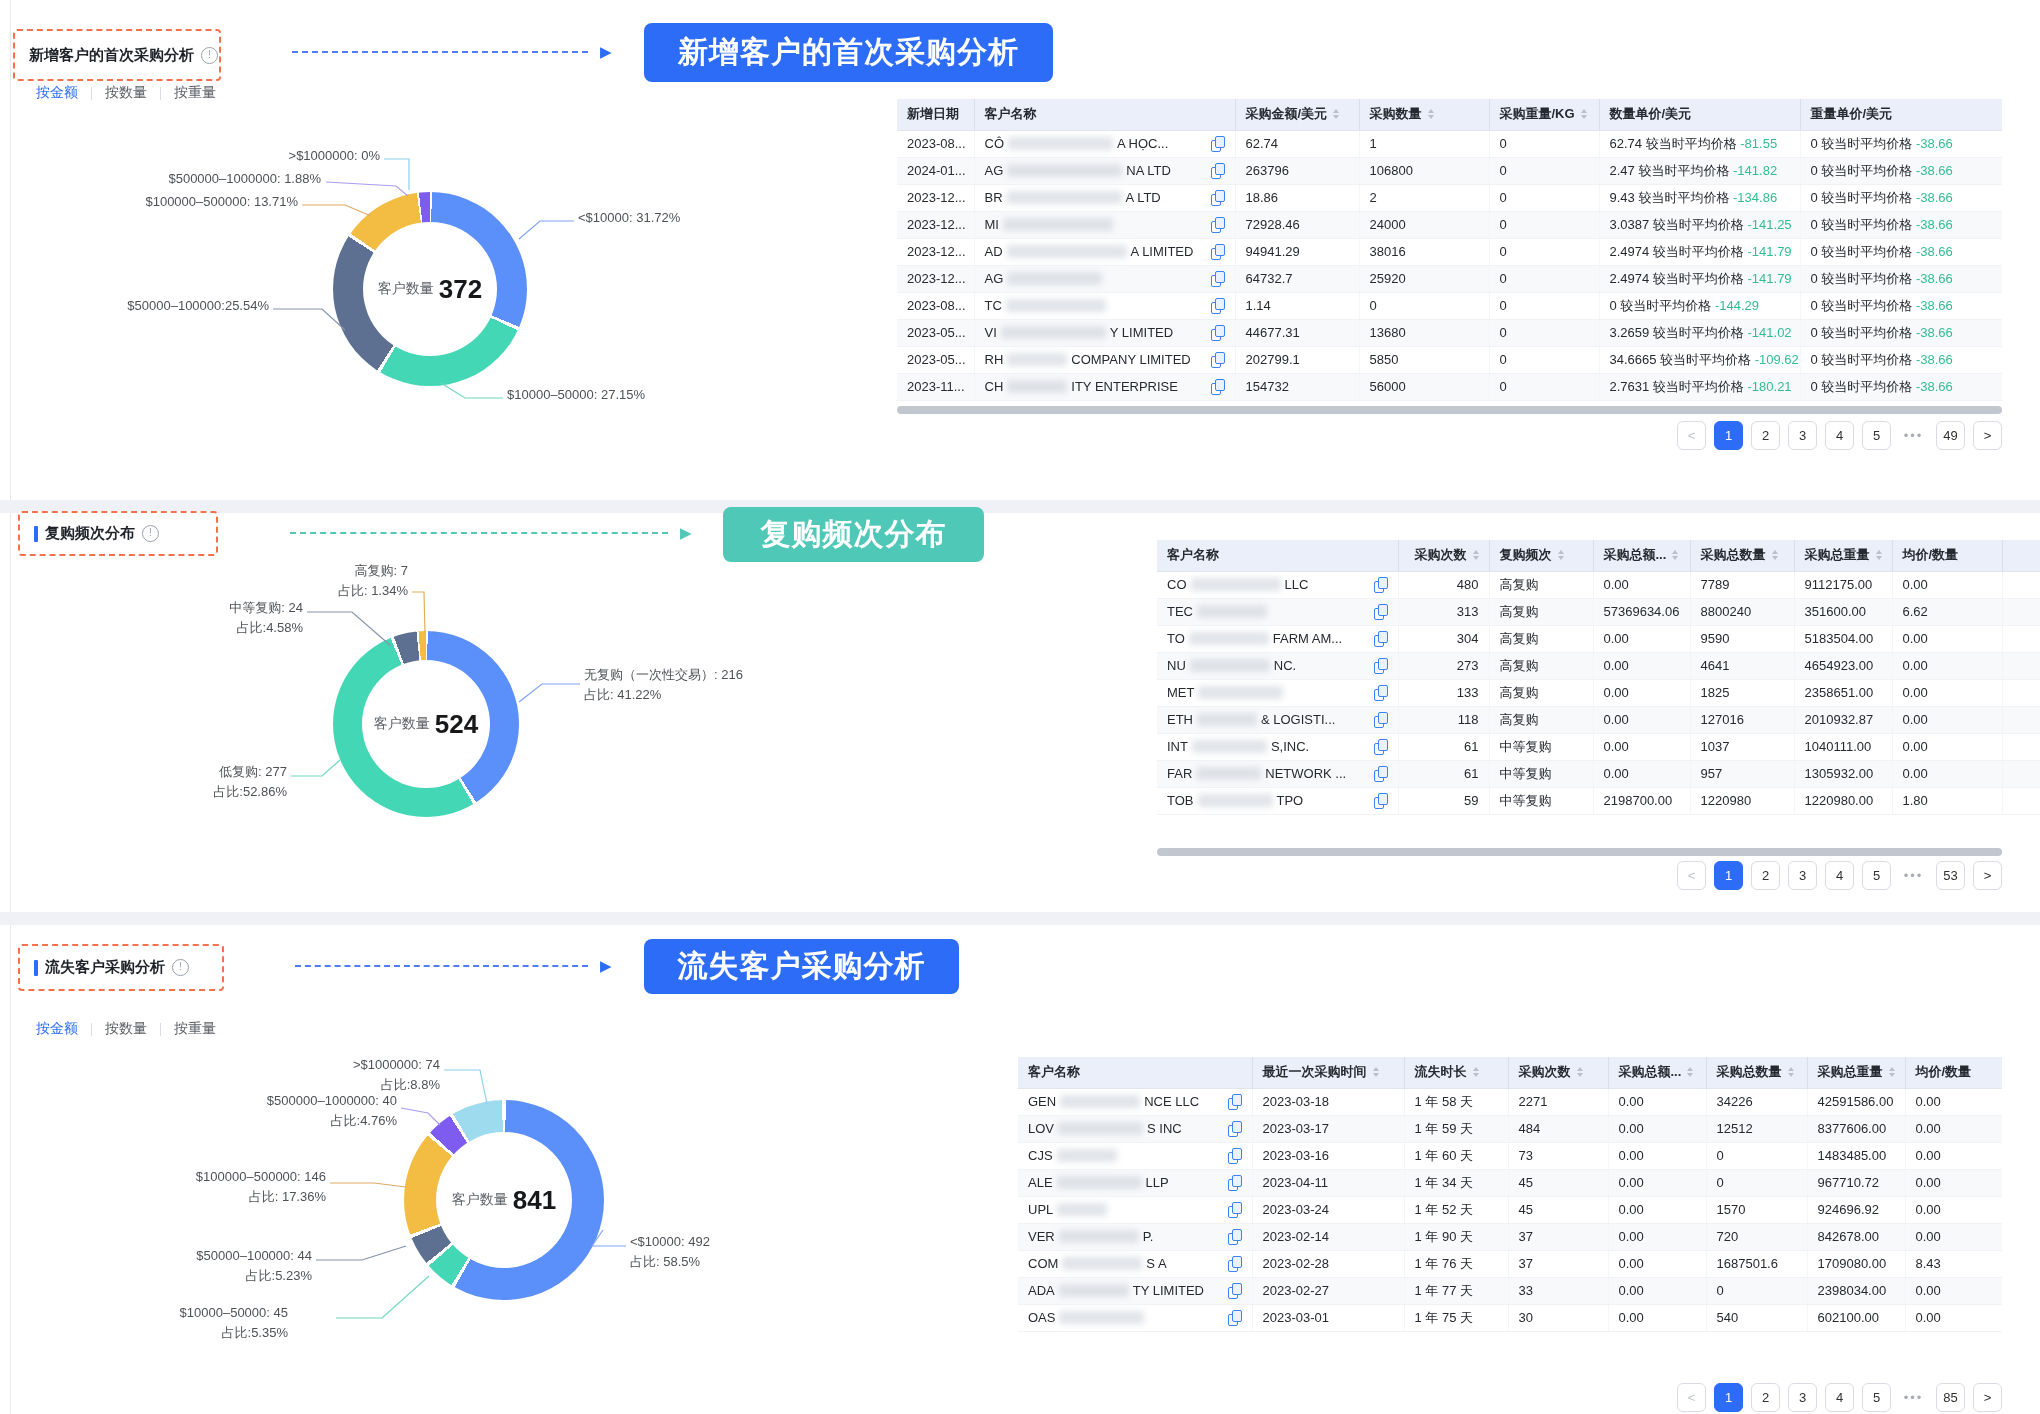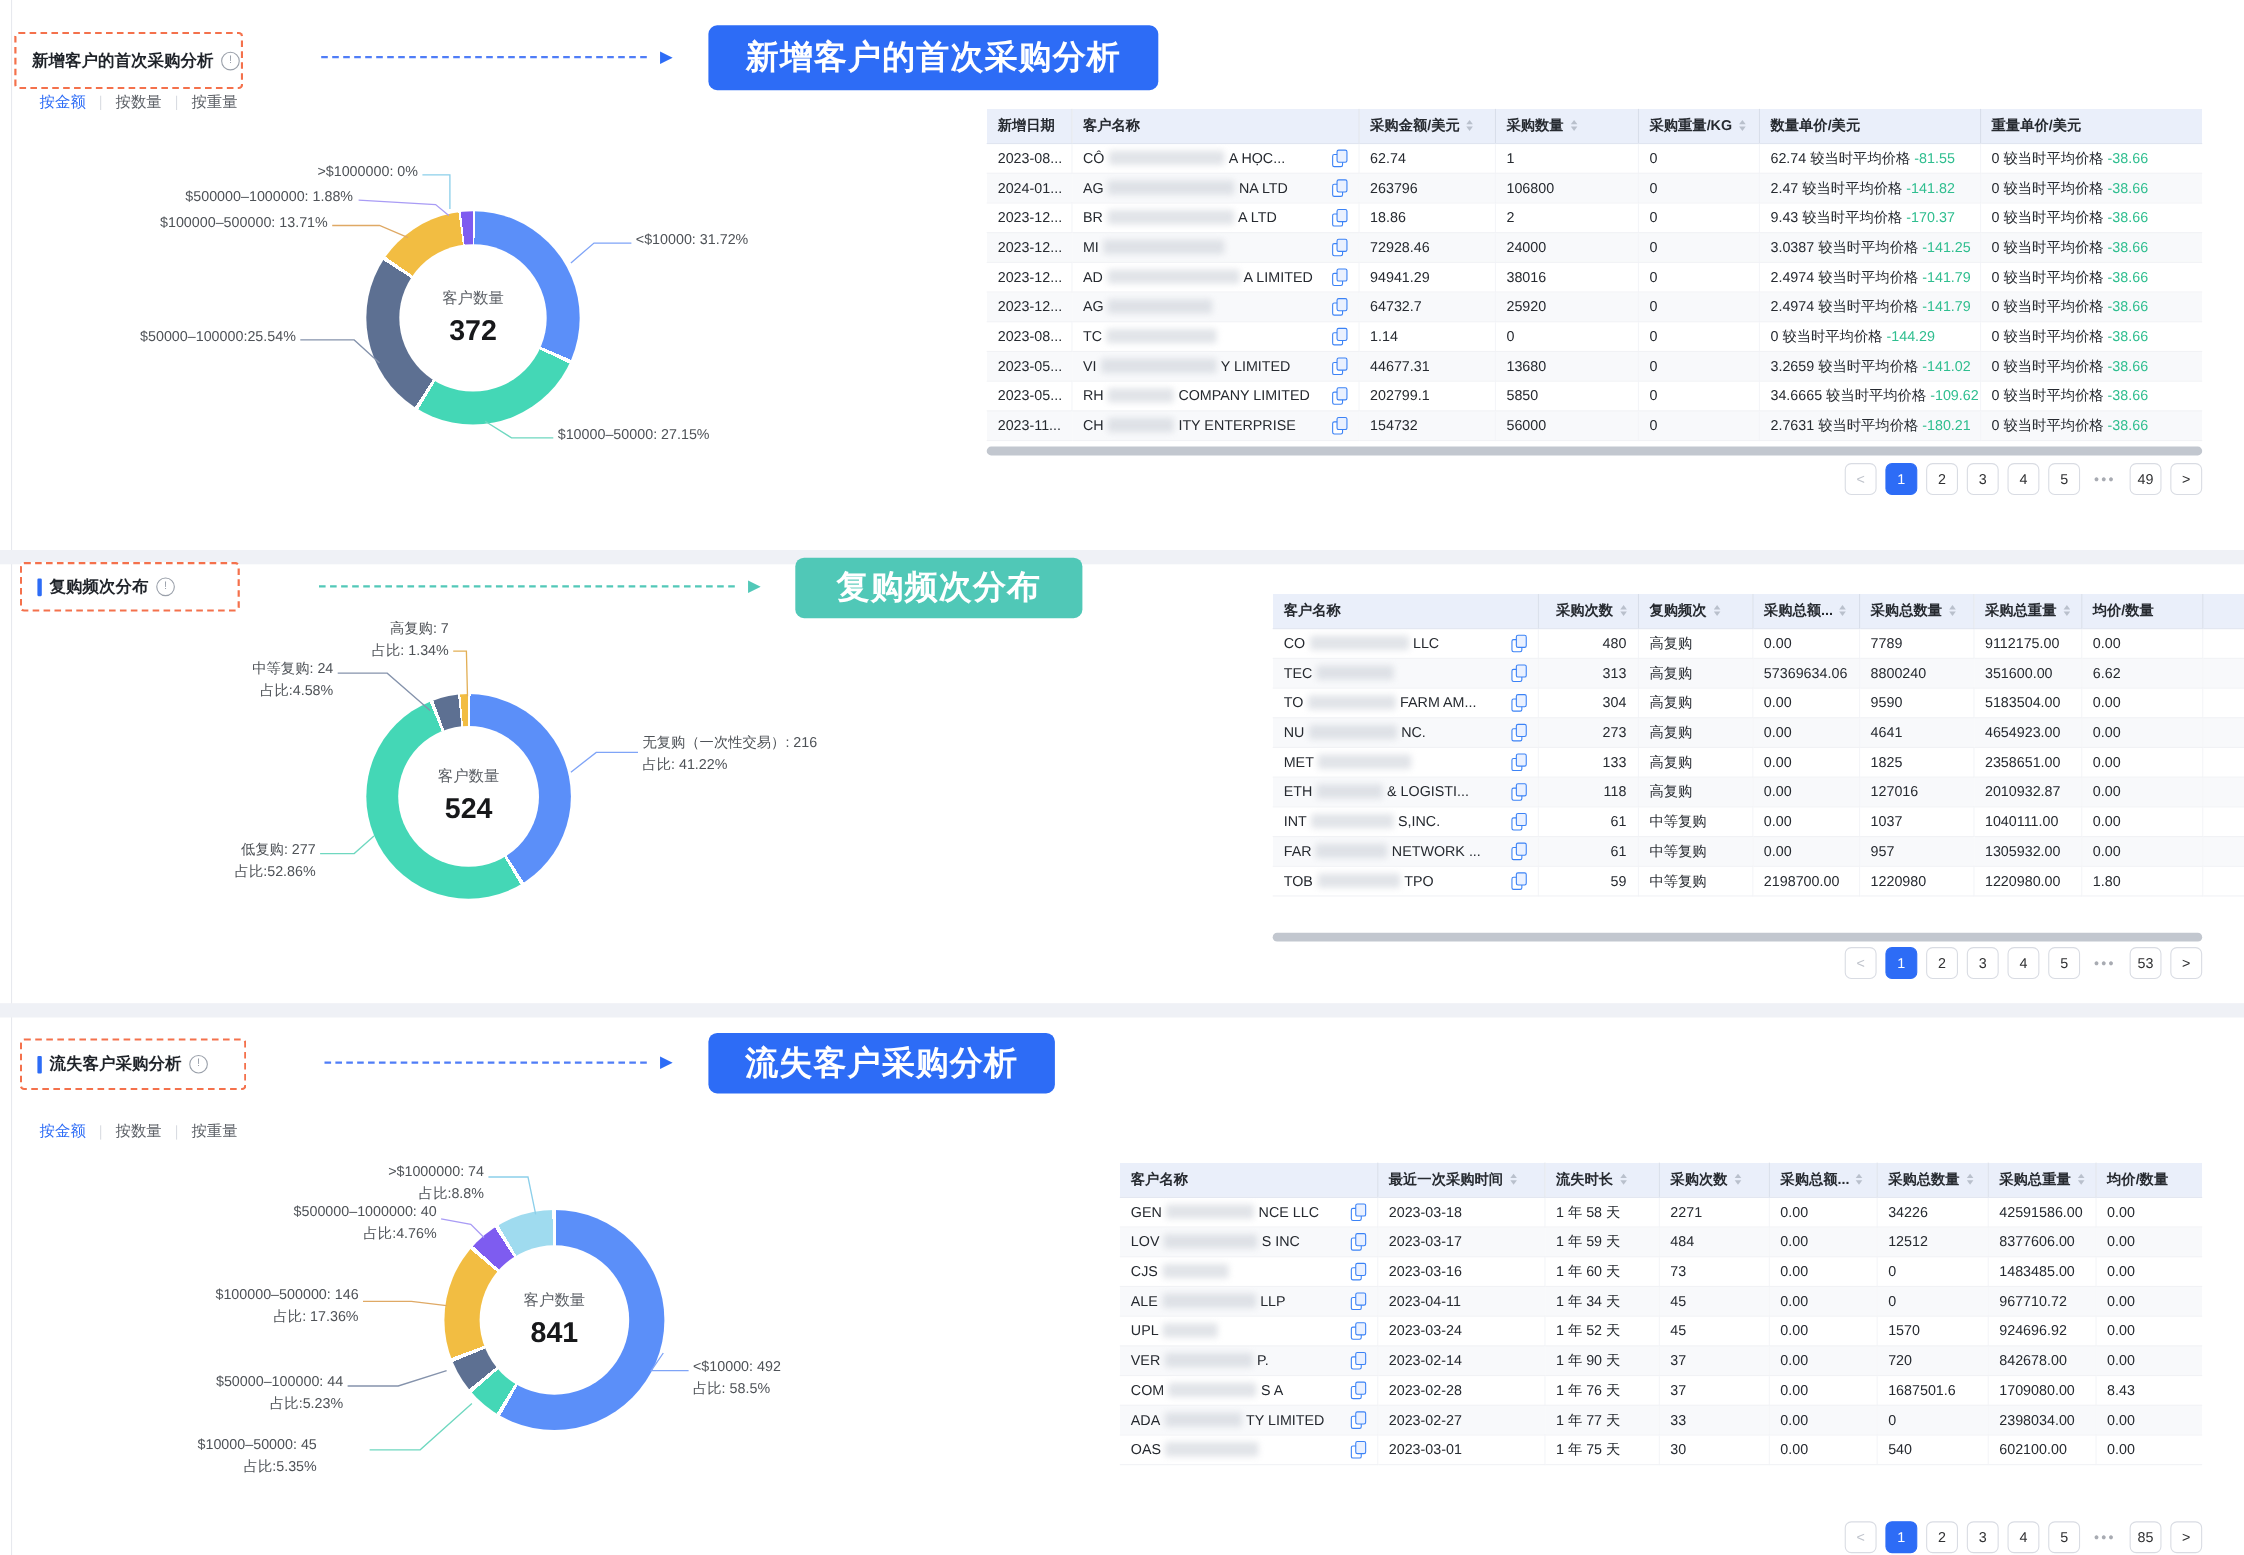--- a/index.html
+++ b/index.html
@@ -25,21 +25,21 @@
   .badge-teal{background:#50C8B7;}
 
   
   .tabs{position:absolute;display:flex;align-items:center;gap:13px;font-size:14px;color:#5c6066;}
   .tab{cursor:pointer;white-space:nowrap;}
   .tab.active{color:#2D6CF6;}
   .tab-sep{width:1px;height:13px;background:#d9dce2;}
 
   
   .donut{position:absolute;border-radius:50%;}
-  .hole{position:absolute;background:#fff;border-radius:50%;display:flex;flex-direction:column;align-items:center;justify-content:center;gap:5px;}
+  .hole{position:absolute;background:#fff;border-radius:50%;display:flex;flex-direction:row;align-items:center;justify-content:center;gap:5px;}
   .c-label{font-size:14px;color:#5c6066;}
   .c-total{font-size:26px;font-weight:700;color:#17181a;}
   .clabel{position:absolute;font-size:13px;color:#4E5257;white-space:nowrap;line-height:20px;}
   .clabel.r{text-align:right;}
   .connectors{position:absolute;left:0;top:0;pointer-events:none;}
 
   
   table{position:absolute;border-collapse:collapse;table-layout:fixed;background:#fff;font-size:13px;color:#262a30;}
   thead th{background:#EAEFFA;height:31px;font-weight:700;text-align:left;padding:0 10px;border-right:1px solid #D8DEEA;border-bottom:1px solid #e0e5f0;box-sizing:border-box;white-space:nowrap;overflow:hidden;}
   thead th:last-child{border-right:none;}
@@ -203,21 +203,21 @@
             <div class="nc">
               <span>BR</span>
               <span class="blurred" style="width: 115px;"></span>
               <span>A LTD</span>
               <span class="copy-icon"></span>
             </div>
           </td>
           <td>18.86</td>
           <td>2</td>
           <td>0</td>
-          <td>9.43 较当时平均价格 <span class="delta">-170.37</span></td>
+          <td>9.43 较当时平均价格 <span class="delta">-134.86</span></td>
           <td>0 较当时平均价格 <span class="delta">-38.66</span></td>
         </tr>
         <tr>
           <td>2023-12...</td>
           <td>
             <div class="nc">
               <span>MI</span>
               <span class="blurred" style="width: 110px;"></span>
               <span></span>
               <span class="copy-icon"></span>

